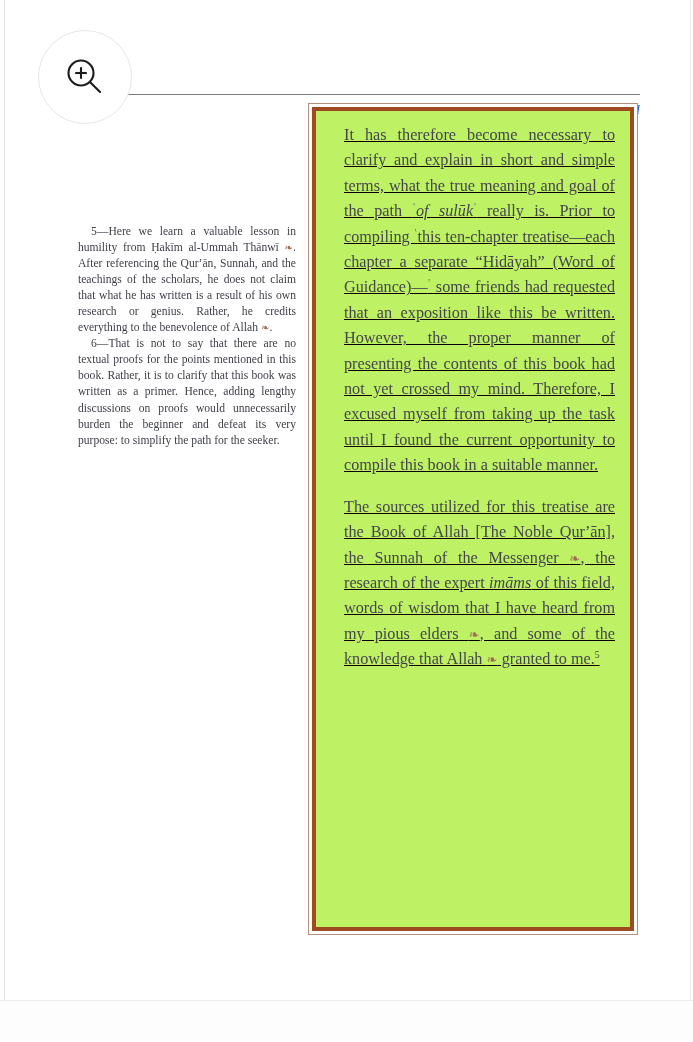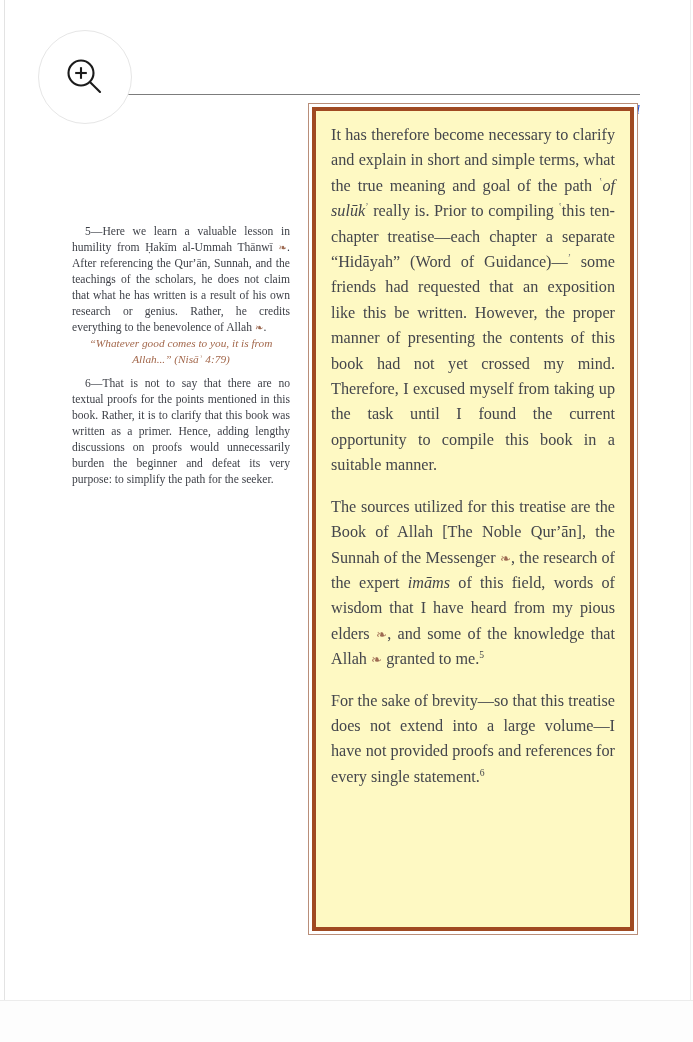--- a/index.html
+++ b/index.html
@@ -77,21 +77,21 @@
   #zoom-button svg {
     position: absolute;
     left: 50%;
     top: 50%;
     transform: translate(-50%, -50%);
   }
 
   
   #commentary-column {
     position: absolute;
-    left: 67px;
+    left: 73px;
     top: 224px;
     width: 218px;
     font-size: 11.6px;
     line-height: 16.05px;
     color: #3c3f46;
     text-align: justify;
     text-justify: inter-word;
     hyphens: manual;
   }
   #commentary-column p {
@@ -143,22 +143,23 @@
     box-sizing: border-box;
     border: 1px solid #b98e79;
     background: #ffffff;
     padding: 3px;
   }
   #main-box-inner {
     width: 100%;
     height: 100%;
     box-sizing: border-box;
     border: 4px solid #a04a22;
-    background: #fef9c3;
-    padding: 12px 15px 14px 15px;
+    background: #bef264;
+    padding: 12px 15px 14px 28px;
+    text-decoration: underline;
   }
   #main-text {
     font-size: 16.2px;
     line-height: 25.4px;
     color: #44464c;
     text-align: justify;
     text-justify: inter-word;
   }
   #main-text p {
     margin: 0;
@@ -190,36 +191,34 @@
 <div id="page-sheet">
 
   <div id="running-header">Introduction: Qaṣd al-Sabīl ilā al-Mawlā al-Jalīl</div>
   <div id="header-rule"></div>
 
   <div id="commentary-column">
 
     <p class="cm-para"><span class="marker">5—</span><span>Here we learn a valuable lesson in humility from Ḥakīm al-Ummah Thānwī </span><span class="honorific">❧</span><span>. After referencing the Qurʼān, Sunnah, and the teachings of the scholars, he does not claim that what he has written is a result of his own research or genius. Rather, he credits everything to the benevolence of Allah </span><span class="honorific">❧</span><span>.</span></p>
 
 
-    <p id="quote-translation" class="cm-para">“Whatever good comes to you, it is from Allah...” (Nisāʾ 4:79)</p>
 
     <p class="cm-para"><span class="marker">6—</span><span>That is not to say that there are no textual proofs for the points mentioned in this book. Rather, it is to clarify that this book was written as a primer. Hence, adding lengthy discussions on proofs would unnecessarily burden the beginner and defeat its very purpose: to simplify the path for the seeker.</span></p>
 
 
   </div>
 
   <div id="main-box">
     <div id="main-box-inner">
       <div id="main-text">
 
         <p><span>It has therefore become necessary to clarify and explain in short and simple terms, what the true meaning and goal of the path </span><span class="qmark">‛</span><i>of sulūk</i><span class="qmark">’</span><span> really is. Prior to compiling </span><span class="qmark">‛</span><span>this ten-chapter treatise—each chapter a separate “Hidāyah” (Word of Guidance)—</span><span class="qmark">’</span><span> some friends had requested that an exposition like this be written. However, the proper manner of presenting the contents of this book had not yet crossed my mind. Therefore, I excused myself from taking up the task until I found the current opportunity to compile this book in a suitable manner.</span></p>
 
         <p><span>The sources utilized for this treatise are the Book of Allah [The Noble Qurʼān], the Sunnah of the Messenger </span><span class="hon-lg">❧</span><span>, the research of the expert </span><i>imāms</i><span> of this field, words of wisdom that I have heard from my pious elders </span><span class="hon-lg">❧</span><span>, and some of the knowledge that Allah </span><span class="hon-lg">❧</span><span> granted to me.</span><sup>5</sup></p>
 
-        <p><span>For the sake of brevity—so that this treatise does not extend into a large volume—I have not provided proofs and references for every single statement.</span><sup>6</sup></p>
 
       </div>
     </div>
   </div>
 
 </div>
 
 <div id="page-bottom-edge"></div>
 
 <div id="zoom-button" title="Zoom in">

